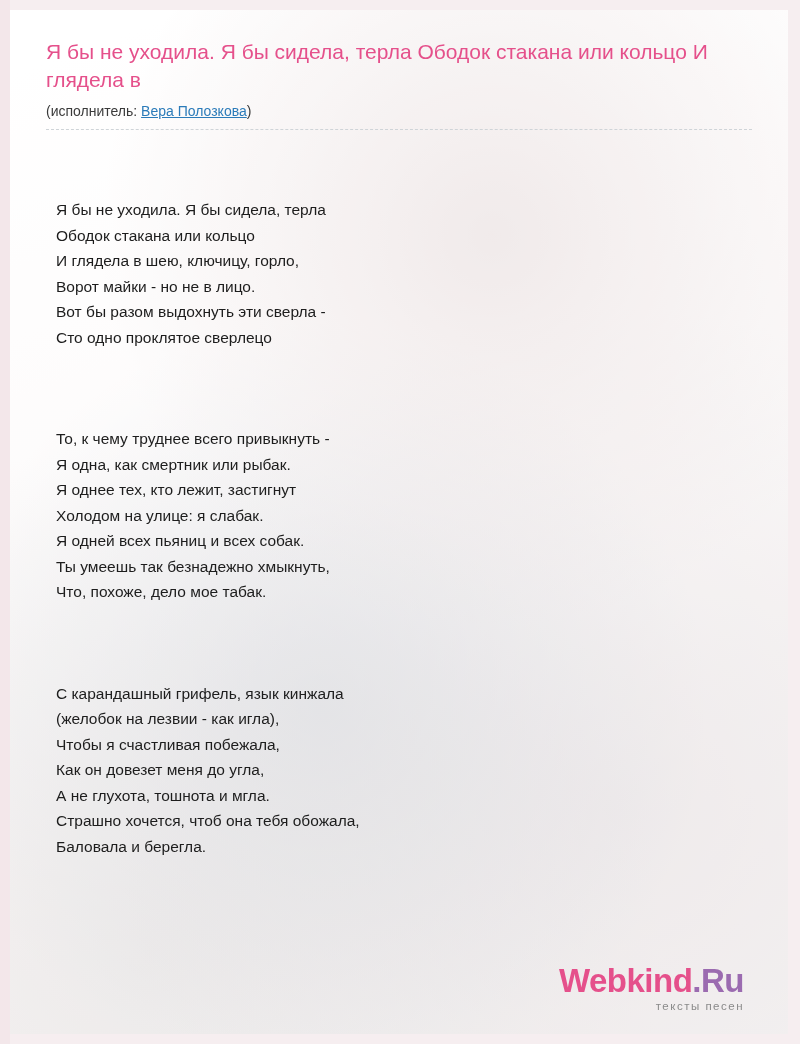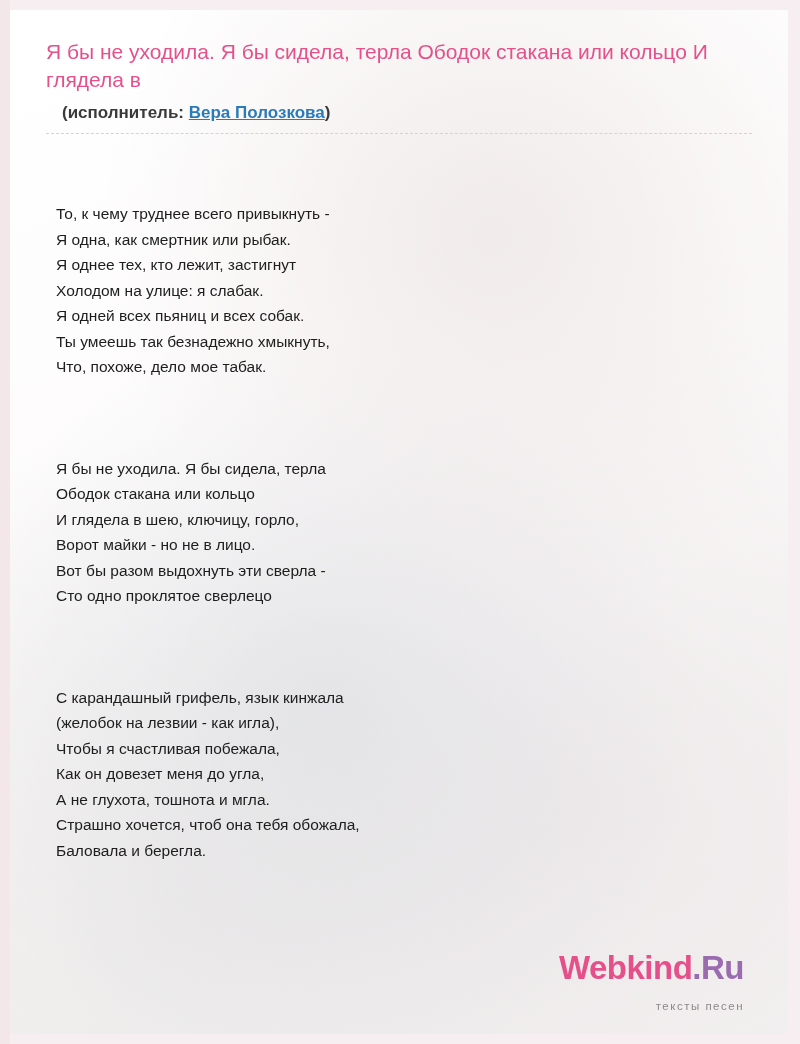--- a/index.html
+++ b/index.html
@@ -56,24 +56,23 @@
   }
   .song-title {
     color: #e5508b;
     font-size: 21px;
     line-height: 1.32;
     font-weight: normal;
     margin: 0 0 10px 0;
     max-width: 680px;
   }
   .artist-line {
-    font-size: 17px;
+    font-size: 14px;
     color: #3a3a3a;
-    margin: 0 0 10px 16px;
-    font-weight: bold;
+    margin: 0 0 10px 0;
   }
   .artist-line a {
     color: #2b7bb9;
     text-decoration: underline;
     cursor: pointer;
   }
   .divider {
     border: 0;
     border-top: 1px dashed #cfd4d8;
     margin: 0 0 16px 0;
@@ -104,21 +103,21 @@
   .logo-main {
     font-size: 33px;
     font-weight: bold;
     color: #e5508b;
     letter-spacing: -0.5px;
   }
   .logo-main .ru {
     color: #9b6bb0;
   }
   .logo-sub {
-    margin-top: 17px;
+    margin-top: 4px;
     font-size: 11.5px;
     color: #8a8a8a;
     letter-spacing: 1.5px;
   }
 </style>
 </head>
 <body>
 
 <div class="page">
   <div class="sheet">
@@ -127,33 +126,33 @@
 
     <div class="content">
 
       <h1 class="song-title">Я бы не уходила. Я бы сидела, терла Ободок стакана или кольцо И глядела в</h1>
 
       <div class="artist-line"><span>(исполнитель: </span><a href="#">Вера Полозкова</a><span>)</span></div>
 
       <hr class="divider">
 
       <div class="lyrics">
+        <div class="stanza">Я бы не уходила. Я бы сидела, терла
+Ободок стакана или кольцо
+И глядела в шею, ключицу, горло,
+Ворот майки - но не в лицо.
+Вот бы разом выдохнуть эти сверла -
+Сто одно проклятое сверлецо</div>
         <div class="stanza">То, к чему труднее всего привыкнуть -
 Я одна, как смертник или рыбак.
 Я однее тех, кто лежит, застигнут
 Холодом на улице: я слабак.
 Я одней всех пьяниц и всех собак.
 Ты умеешь так безнадежно хмыкнуть,
 Что, похоже, дело мое табак.</div>
-        <div class="stanza">Я бы не уходила. Я бы сидела, терла
-Ободок стакана или кольцо
-И глядела в шею, ключицу, горло,
-Ворот майки - но не в лицо.
-Вот бы разом выдохнуть эти сверла -
-Сто одно проклятое сверлецо</div>
         <div class="stanza">С карандашный грифель, язык кинжала
 (желобок на лезвии - как игла),
 Чтобы я счастливая побежала,
 Как он довезет меня до угла,
 А не глухота, тошнота и мгла.
 Страшно хочется, чтоб она тебя обожала,
 Баловала и берегла.</div>
         
       </div>
 

